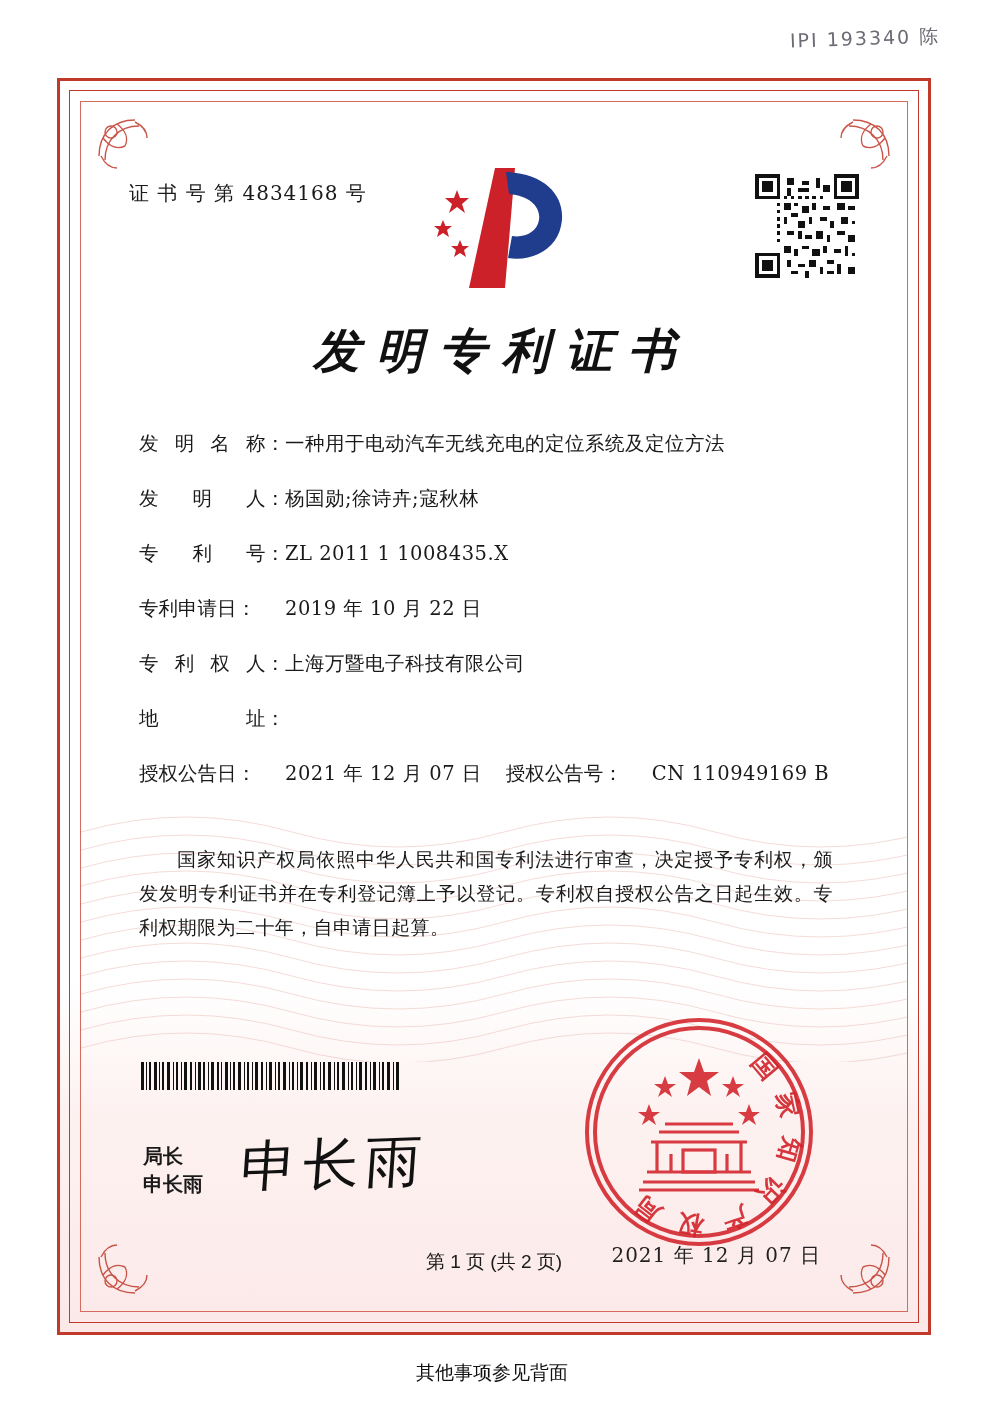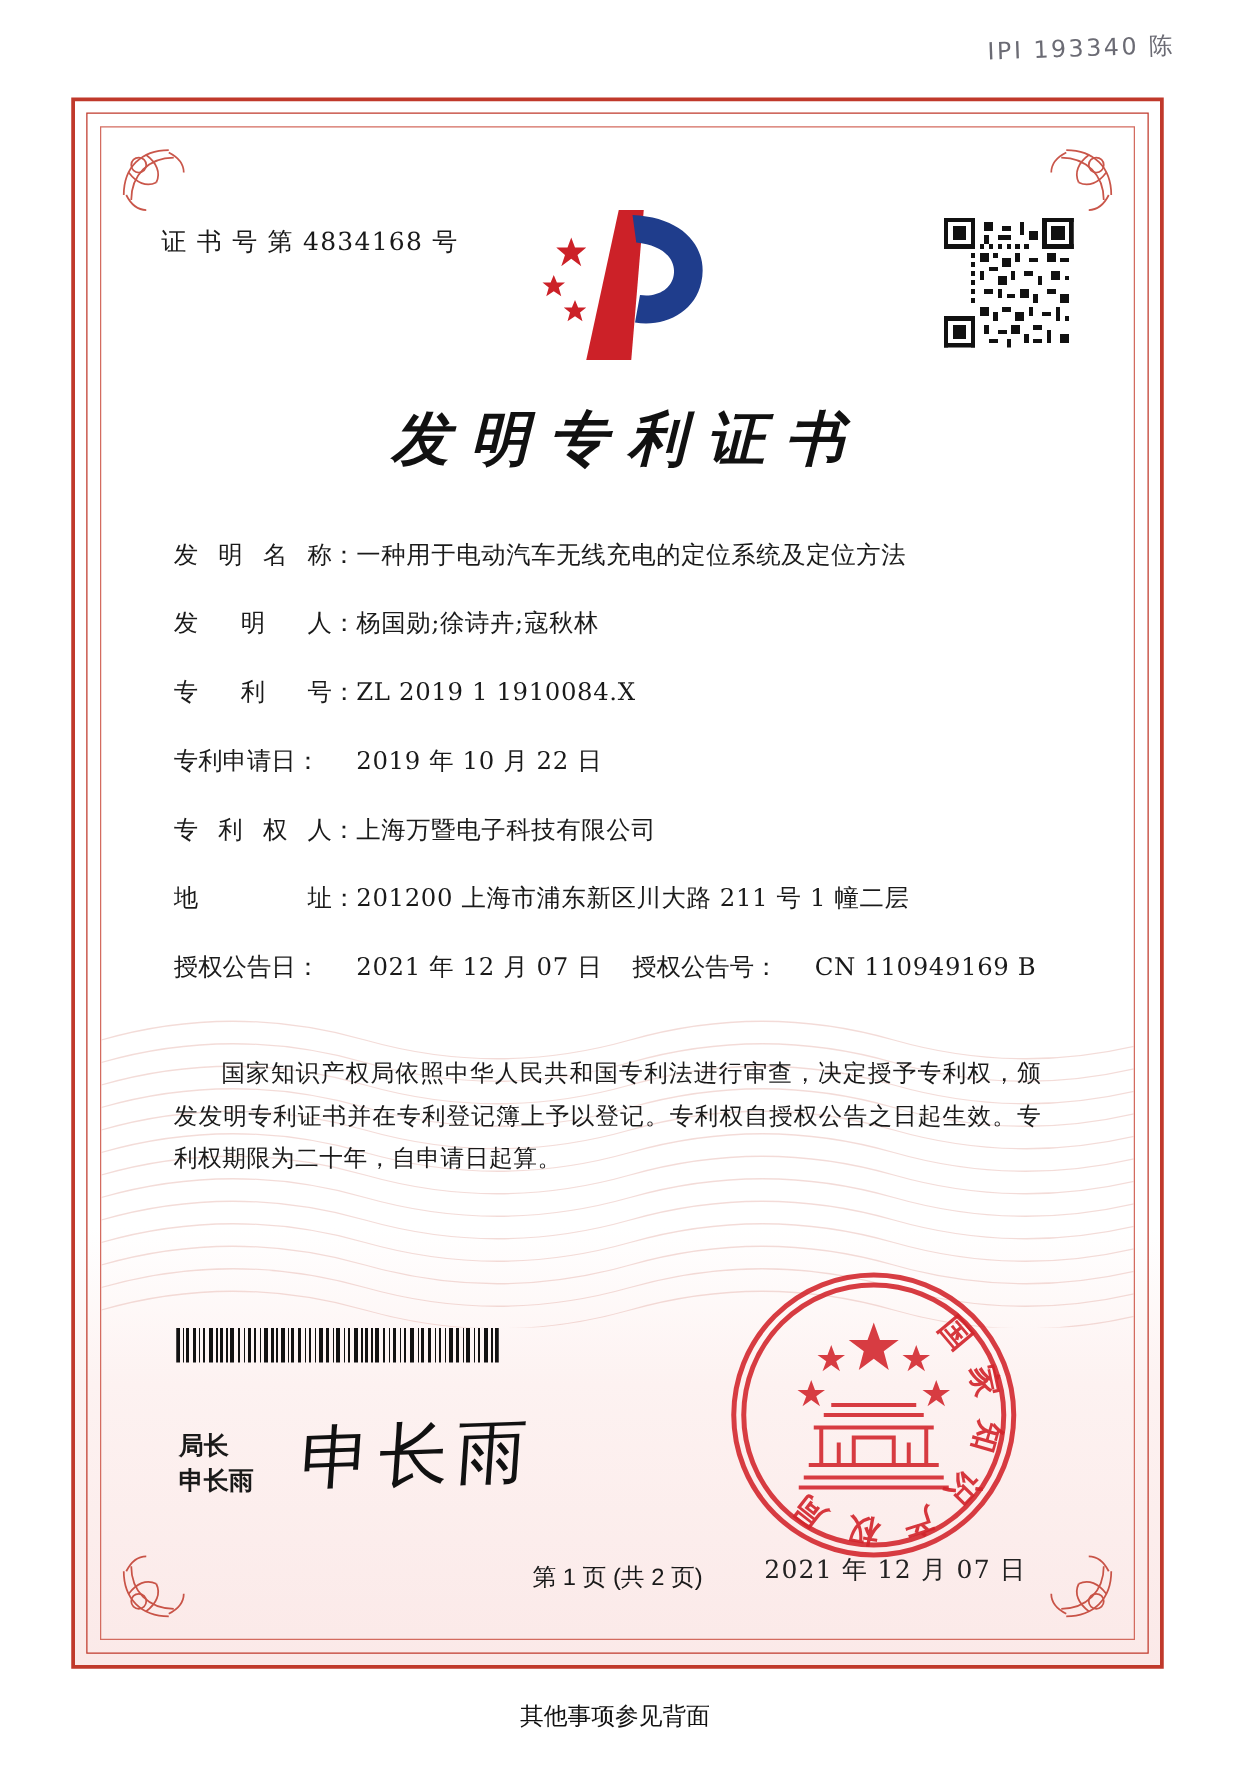--- a/index.html
+++ b/index.html
@@ -442,21 +442,21 @@
         </div>
         <div class="field-value">杨国勋;徐诗卉;寇秋林</div>
       </div>
 
       <div class="field-row">
         <div class="field-label spread">
           <span>专</span>
             <span>利</span>
             <span>号：</span>
         </div>
-        <div class="field-value">ZL 2019 1 1910084.X</div>
+        <div class="field-value">ZL 2011 1 1008435.X</div>
       </div>
 
       <div class="field-row">
         <div class="field-label">专利申请日：</div>
         <div class="field-value">2019 年 10 月 22 日</div>
       </div>
 
       <div class="field-row">
         <div class="field-label spread">
           <span>专</span>
@@ -465,21 +465,20 @@
             <span>人：</span>
         </div>
         <div class="field-value">上海万暨电子科技有限公司</div>
       </div>
 
       <div class="field-row">
         <div class="field-label spread">
           <span>地</span>
             <span>址：</span>
         </div>
-        <div class="field-value">201200 上海市浦东新区川大路 211 号 1 幢二层</div>
       </div>
 
       <div class="field-row two-col">
         <div class="field-label">授权公告日：</div>
         <div class="field-value">2021 年 12 月 07 日</div>
         <div class="field-label second-label">授权公告号：</div>
         <div class="field-value">CN 110949169 B</div>
       </div>
     </div>
 

